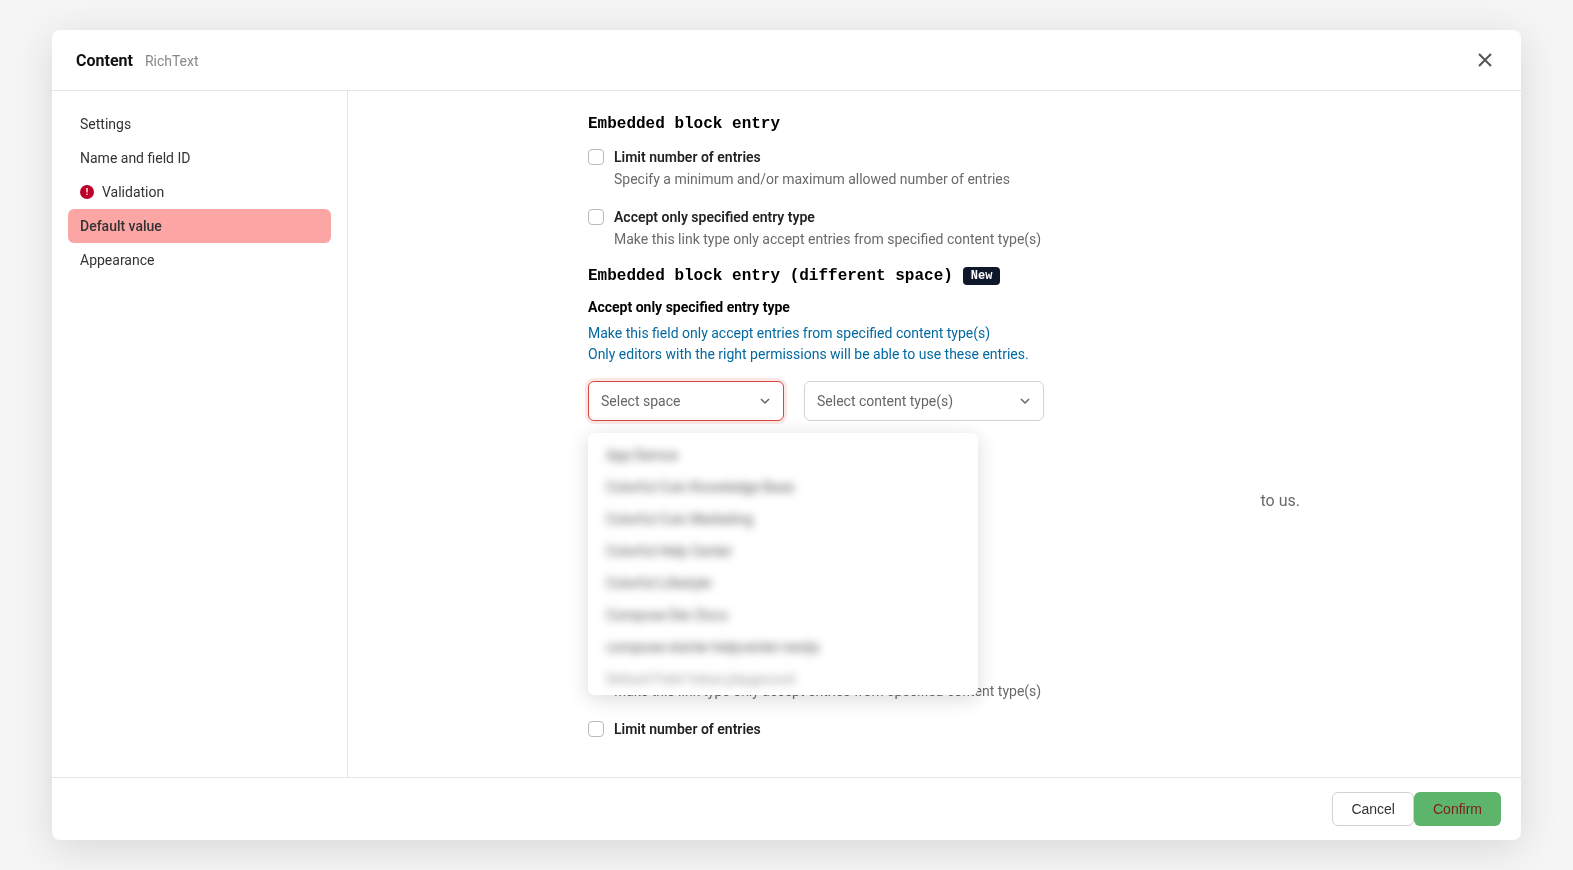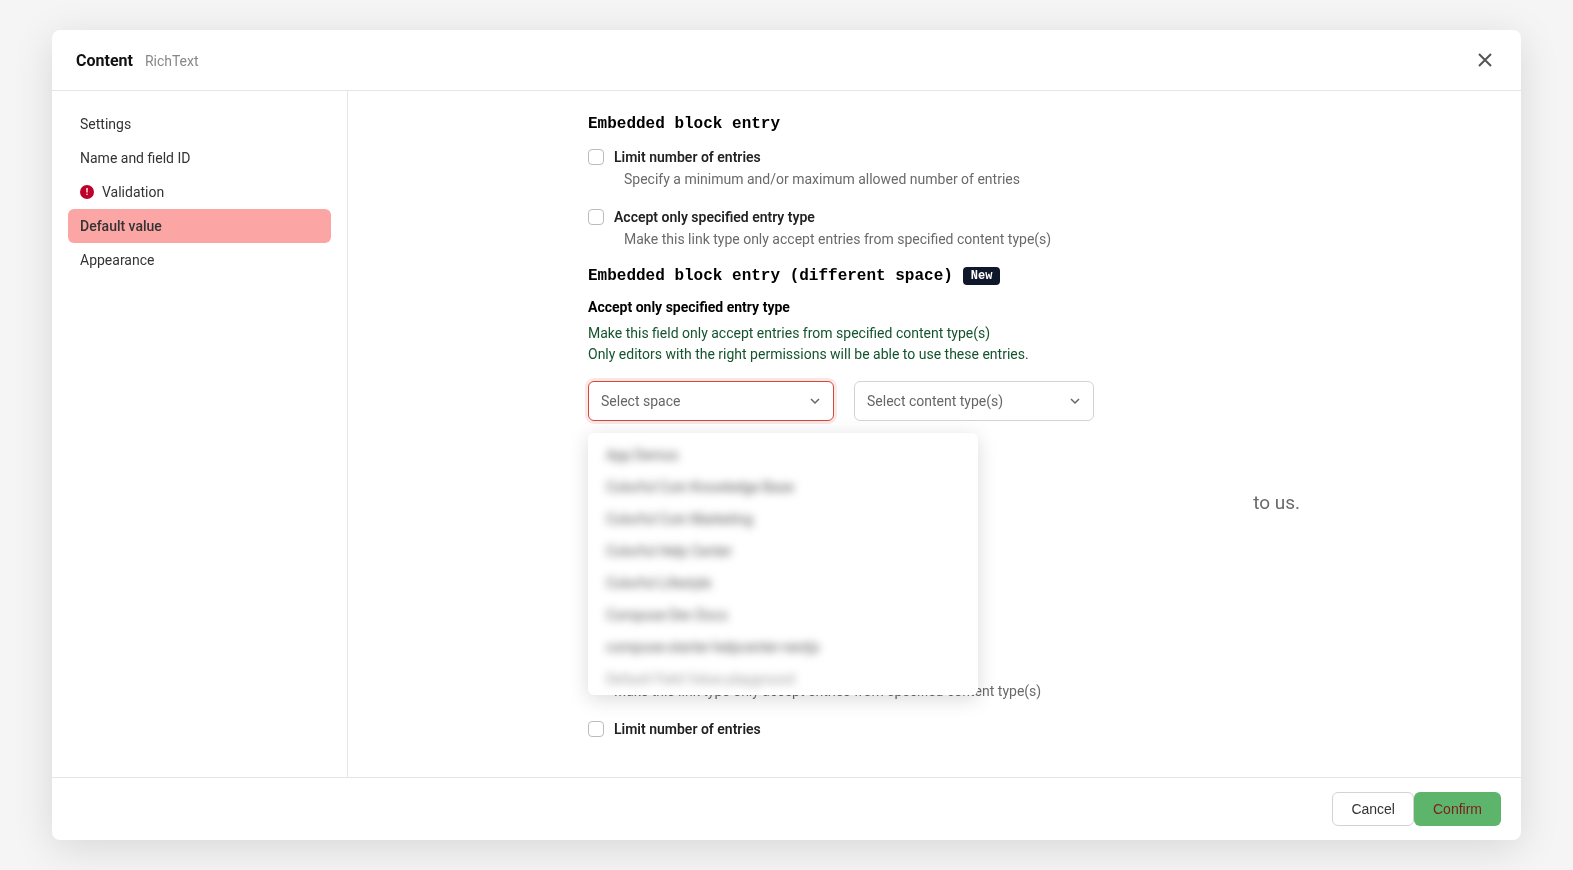--- a/index.html
+++ b/index.html
@@ -36,43 +36,43 @@
     .modal-body { flex:1; display:flex; overflow:hidden; }
     .sidebar { width: 296px; border-right:1px solid #e5e5e5; padding:16px 16px; }
     .sidebar-item { padding: 9px 12px; border-radius:6px; font-size:14px; color:#333; cursor:pointer; display:flex; align-items:center; gap:8px; }
     .sidebar-item.active { background:#fca5a5; font-weight:500; }
     .err-dot { width:14px; height:14px; border-radius:50%; background:#bd002a; color:#fff; display:inline-flex; align-items:center; justify-content:center; font-size:9px; font-weight:700; flex-shrink:0; }
     .content-area { flex:1; overflow-y:auto; padding: 12px 40px 20px; position:relative; }
     .section-heading { font-size:16px; font-weight:700; margin-top:12px; margin-bottom:14px; display:flex; align-items:center; gap:10px;font-family:Liberation Mono, monospace; }
     .check-row { display:flex; align-items:flex-end; gap:10px; margin-bottom:6px; }
     .checkbox { width:16px; height:16px; border:1.5px solid #bbb; border-radius:4px; margin-top:2px; flex-shrink:0; cursor:pointer; }
     .check-label { font-size:14px; font-weight:600; color:#222; }
-    .check-desc { font-size:14px; color:#6a6a6a; margin-left:36px; margin-bottom:20px; }
+    .check-desc { font-size:14px; color:#6a6a6a; margin-left:26px; margin-bottom:20px; }
     .sub-heading { font-size:14px; font-weight:700; margin-bottom:8px; }
-    .sub-desc { font-size:14px; color:#14532d; line-height:1.5; margin-bottom:16px; }
+    .sub-desc { font-size:14px; color:#0369a1; line-height:1.5; margin-bottom:16px; }
     .new-badge { background:#0f172a; color:#fff; font-size:12px; font-weight:600; padding:2px 8px; border-radius:4px; }
     .select-box { height:40px; border:1px solid #d3d3d3; border-radius:6px; display:flex; align-items:center; justify-content:space-between; padding:0 12px; font-size:14px; color:#666; cursor:pointer; background:#fff; }
     .select-box.error { border:1.5px solid #d9453c; box-shadow:0 0 0 3px rgba(217,69,60,0.12); }
     .select-row { display:flex; gap:20px; margin-bottom:12px; }
-    .select-row .select-box:first-child { width:246px;text-align:center; }
+    .select-row .select-box:first-child { width:196px;text-align:center; }
     .select-row .select-box:nth-child(2) { width:240px;gap:16px; }
     .chevron-down { width:12px; height:12px; }
     .dropdown-panel {
       position:absolute;
       width:390px;
       background:#fff;
       border-radius:6px;
       box-shadow:0 4px 20px rgba(0,0,0,0.15);
       z-index:20;
       padding:6px 0;
       overflow:hidden;
     }
     .dropdown-item { padding:8px 18px; font-size:14px; color:#555; cursor:pointer; }
     .dropdown-item.blurred { filter: blur(4px); user-select:none; }
-    .peek-text { position:absolute; right:8px; top:58px; font-size:19px; color:#6a6a6a; }
+    .peek-text { position:absolute; right:8px; top:58px; font-size:16px; color:#6a6a6a; }
     .modal-footer { border-top:1px solid #e5e5e5; padding:14px 20px; display:flex; justify-content:flex-end; }
     .btn { padding:8px 18px; border-radius:6px; font-size:14px; font-weight:500; cursor:pointer; border:1px solid transparent; }
     .btn-secondary { background:#fff; border-color:#d3d3d3; color:#333; }
     .btn-primary { background:#5db56b; color:#7f1d1d; }
     .content-inner { max-width: 720px; margin-left: 200px; }
     .dropdown-wrapper { position:relative; }
   </style>
 </head>
 <body>
 

